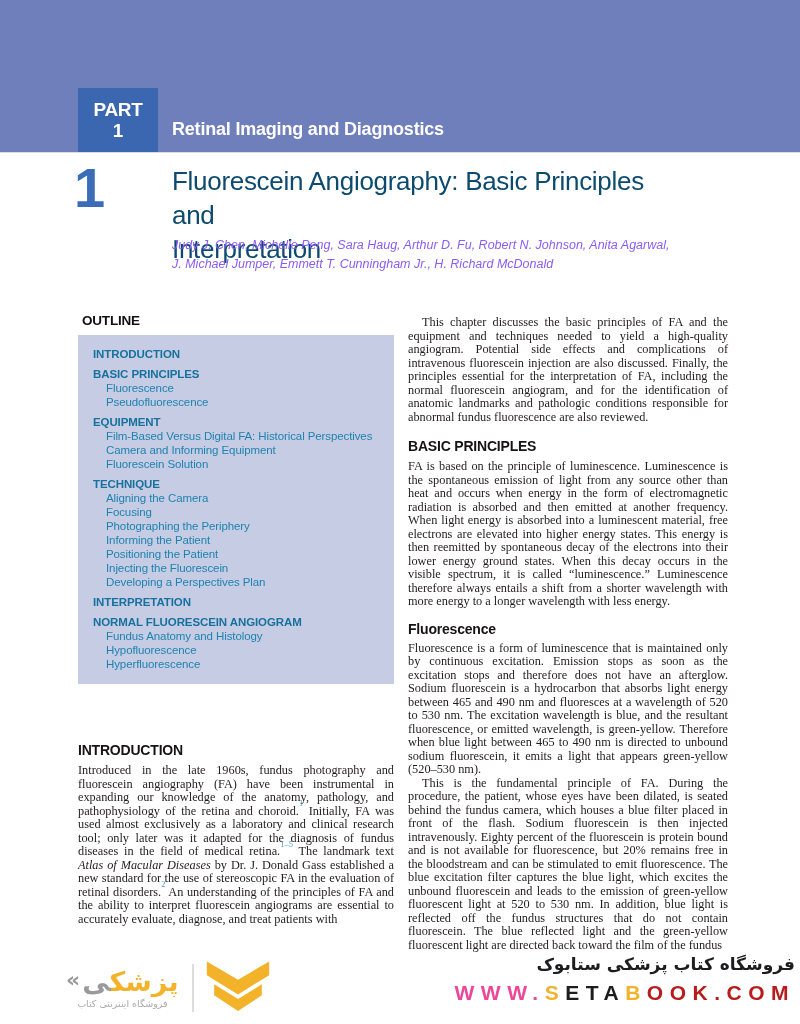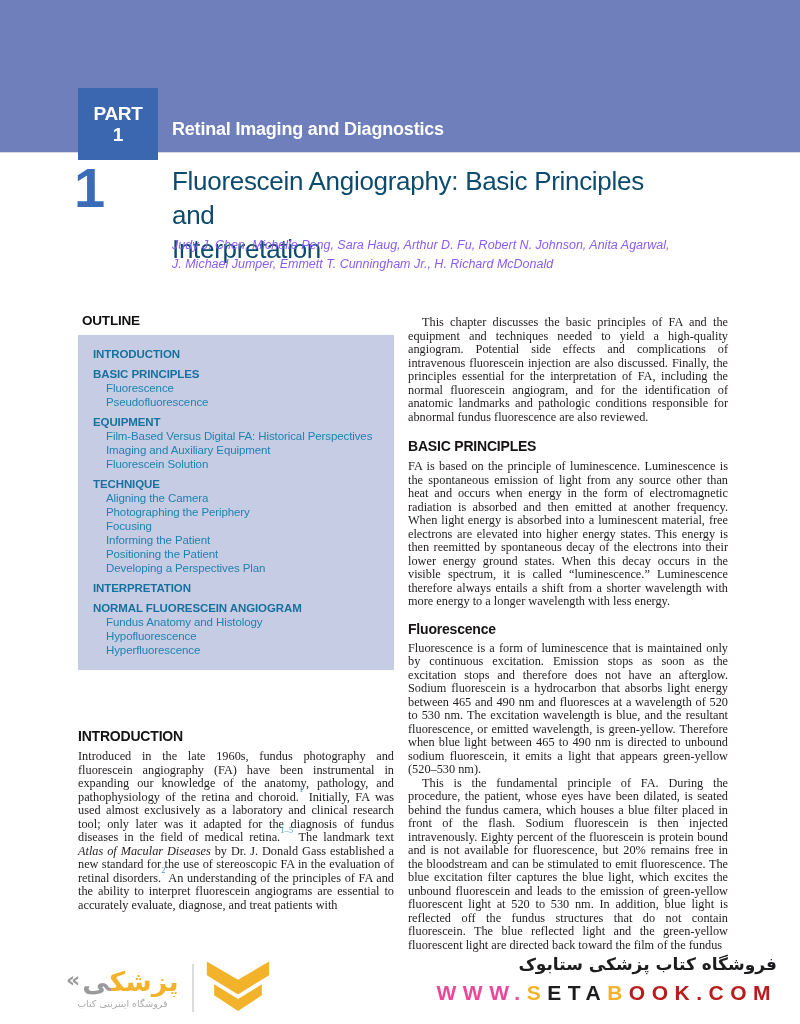--- a/index.html
+++ b/index.html
@@ -2,21 +2,21 @@
 <html><head>
 <meta charset="utf-8">
 <style>
   html,body{margin:0;padding:0;background:#ffffff;}
   .page{position:relative;width:800px;height:1024px;background:#ffffff;overflow:hidden;
         font-family:"Liberation Serif",serif;}
 
   
   .banner{position:absolute;left:0;top:0;width:800px;height:152px;background:#6e7fbc;
           border-bottom:1px solid #d8dae6;}
-  .part-box{position:absolute;left:78px;top:88px;width:80px;height:72px;background:#3a67b0;
+  .part-box{position:absolute;left:78px;top:88px;width:80px;height:64px;background:#3a67b0;
             display:flex;flex-direction:column;justify-content:center;align-items:center;
             color:#fff;font-family:"Liberation Sans",sans-serif;font-weight:bold;
             font-size:19px;line-height:21px;letter-spacing:-0.3px;}
   .banner-title{position:absolute;left:172px;top:119px;color:#ffffff;
             font-family:"Liberation Sans",sans-serif;font-weight:bold;font-size:18px;
             letter-spacing:-0.2px;}
 
   
   .chap-num{position:absolute;left:74px;top:160px;font-family:"Liberation Sans",sans-serif;
             font-weight:bold;font-size:56px;line-height:1;color:#3a6cb8;}
@@ -57,21 +57,21 @@
   .wordmark-row{display:flex;align-items:center;}
   .guillemet{font-family:"DejaVu Sans",sans-serif;font-weight:bold;font-size:22px;
              color:#9a9a9c;margin-right:2px;position:relative;top:-3px;}
   .wordmark{font-family:"DejaVu Sans",sans-serif;font-weight:bold;font-size:27px;
             line-height:30px;background:linear-gradient(90deg,#9a9a9c 0%,#9a9a9c 30%,#f2b32a 30%,#f2b32a 100%);
             -webkit-background-clip:text;background-clip:text;color:transparent;direction:rtl;}
   .logo-sub{font-family:"DejaVu Sans",sans-serif;font-size:9.5px;color:#aaaaac;
             margin-top:1px;direction:rtl;}
   .logo-divider{width:2px;height:48px;background:#dcdcde;margin:0 11px 0 13px;}
   .chevron-box{width:66px;height:56px;}
-  .footer-right{position:absolute;right:23px;top:2px;text-align:right;margin-left:44px;}
+  .footer-right{position:absolute;right:5px;top:2px;text-align:right;margin-left:44px;}
   .store-title{font-family:"DejaVu Sans",sans-serif;font-weight:bold;font-size:17px;
                color:#1d1d1f;direction:rtl;}
   .www{font-family:"Liberation Sans",sans-serif;font-weight:bold;font-size:21px;
        letter-spacing:6.5px;margin-top:7px;white-space:nowrap;}
 </style>
 </head>
 <body>
 
 <div class="page">
 
@@ -94,28 +94,29 @@
   <main class="columns">
     <div class="col-left">
       <h2 class="outline-h">OUTLINE</h2>
       <div class="outline-box" id="outline-box">
           <div class="o-item lvl1">INTRODUCTION</div>
           <div class="o-item lvl1">BASIC PRINCIPLES</div>
           <div class="o-item lvl2">Fluorescence</div>
           <div class="o-item lvl2">Pseudofluorescence</div>
           <div class="o-item lvl1">EQUIPMENT</div>
           <div class="o-item lvl2">Film-Based Versus Digital FA: Historical Perspectives</div>
-          <div class="o-item lvl2">Imaging and Auxiliary Equipment</div>
+          <div class="o-item lvl2">Camera and Informing Equipment</div>
           <div class="o-item lvl2">Fluorescein Solution</div>
           <div class="o-item lvl1">TECHNIQUE</div>
           <div class="o-item lvl2">Aligning the Camera</div>
+          <div class="o-item lvl2">Focusing</div>
           <div class="o-item lvl2">Photographing the Periphery</div>
-          <div class="o-item lvl2">Focusing</div>
           <div class="o-item lvl2">Informing the Patient</div>
           <div class="o-item lvl2">Positioning the Patient</div>
+          <div class="o-item lvl2">Injecting the Fluorescein</div>
           <div class="o-item lvl2">Developing a Perspectives Plan</div>
           <div class="o-item lvl1">INTERPRETATION</div>
           <div class="o-item lvl1">NORMAL FLUORESCEIN ANGIOGRAM</div>
           <div class="o-item lvl2">Fundus Anatomy and Histology</div>
           <div class="o-item lvl2">Hypofluorescence</div>
           <div class="o-item lvl2">Hyperfluorescence</div>
         </div>
       <div id="left-blocks">
           <div class="sec-h">INTRODUCTION</div>
           <p class="body-p"><span>Introduced in the late 1960s, fundus photography and fluorescein angiography (FA) have been instrumental in expanding our knowledge of the anatomy, pathology, and pathophysiology of the retina and choroid.</span><sup>1</sup><span> Initially, FA was used almost exclusively as a laboratory and clinical research tool; only later was it adapted for the diagnosis of fundus diseases in the field of medical retina.</span><sup>1–5</sup><span> The landmark text </span><span style="font-style: italic;">Atlas of Macular Diseases</span><span> by Dr. J. Donald Gass established a new standard for the use of stereoscopic FA in the evaluation of retinal disorders.</span><sup>2</sup><span> An understanding of the principles of FA and the ability to interpret fluorescein angiograms are essential to accurately evaluate, diagnose, and treat patients with</span></p>

